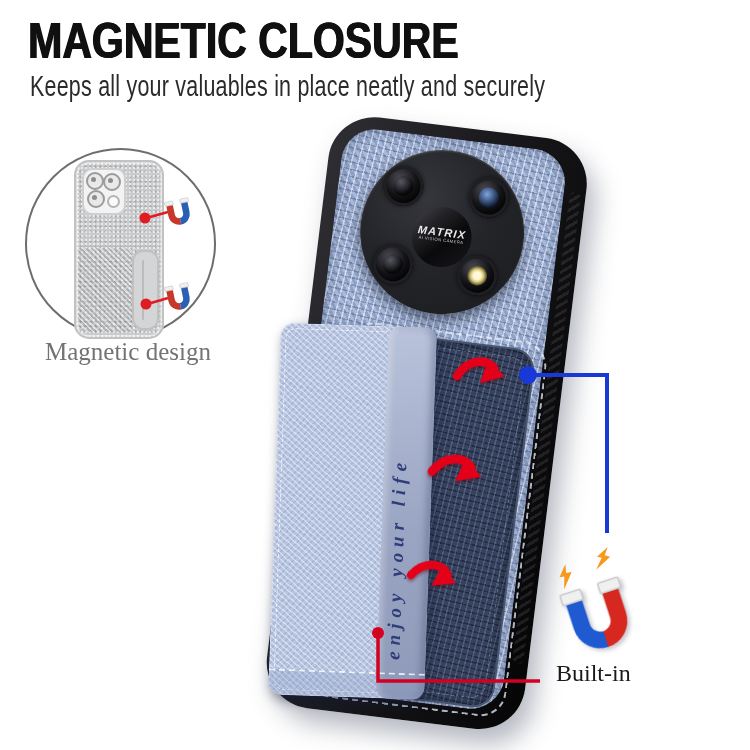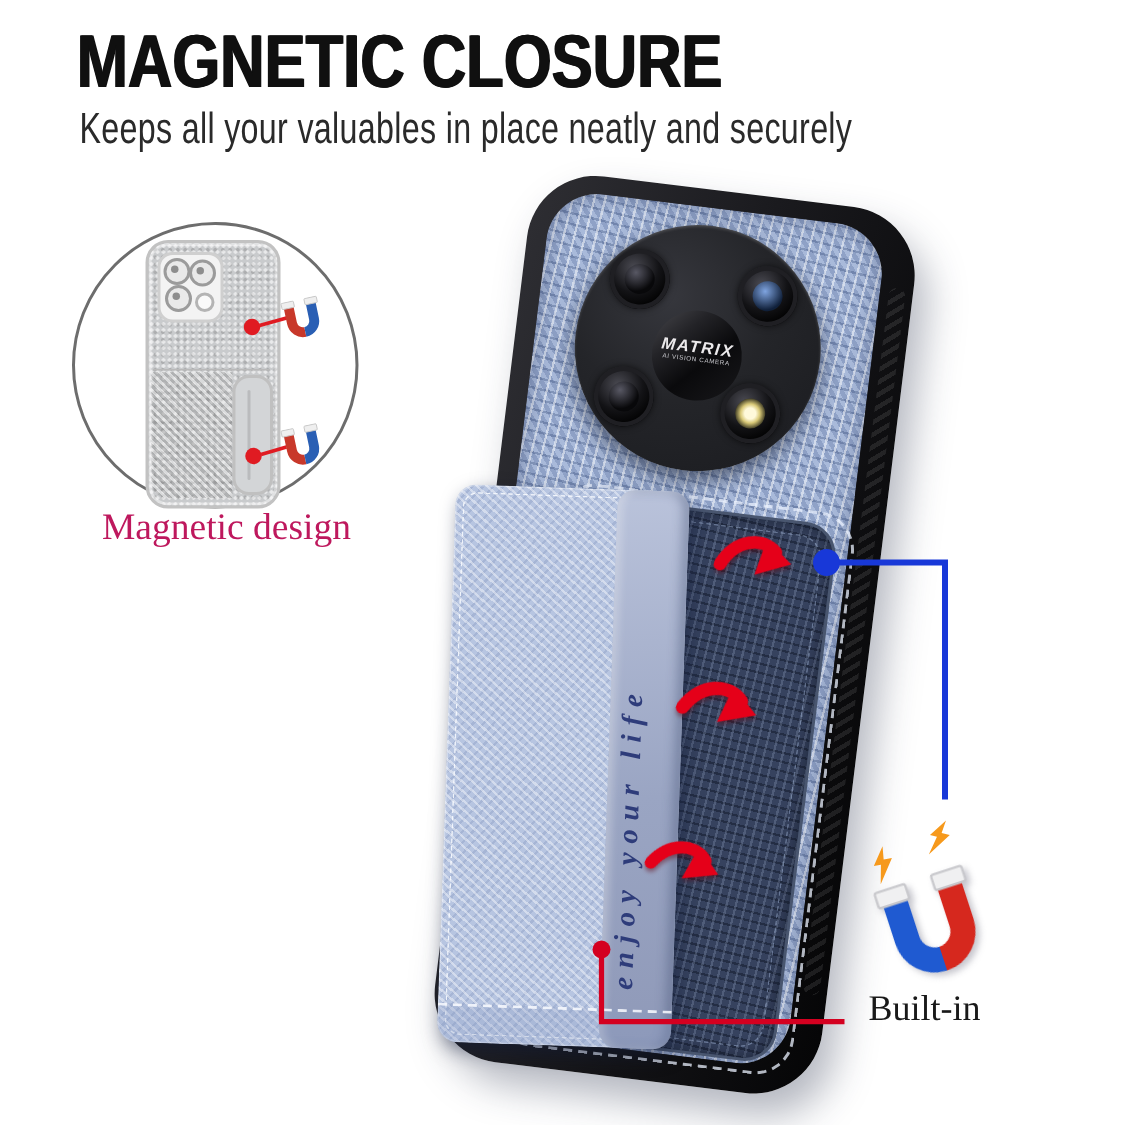--- a/index.html
+++ b/index.html
@@ -1,17 +1,17 @@
 <!DOCTYPE html>
 <html><head>
 <meta charset="utf-8">
 <style>
   html,body{margin:0;padding:0;}
   body{width:750px;height:750px;background:#fff;font-family:"Liberation Sans",sans-serif;position:relative;overflow:hidden;}
-  .stage{position:absolute;inset:0;width:640px;height:750px;overflow:hidden;background:#fff;margin-left:23px;}
+  .stage{position:absolute;inset:0;width:640px;height:750px;overflow:hidden;background:#fff;}
 
   
   .headline{position:absolute;left:28px;top:12px;margin:0;font-size:50px;font-weight:700;color:#101010;
     white-space:nowrap;transform:scaleX(.82);transform-origin:left top;letter-spacing:0;
     text-shadow:.9px 0 #101010,-.5px 0 #101010;}
   .subheadline{position:absolute;left:30px;top:70px;margin:0;font-size:29px;font-weight:400;color:#2a2a2a;
     white-space:nowrap;transform:scaleX(.74);transform-origin:left top;letter-spacing:.3px;}
 
   
   .inset{position:absolute;left:25px;top:148px;width:190px;height:230px;}
@@ -28,21 +28,21 @@
   .mini-slot::after{content:"";position:absolute;left:8px;top:8px;bottom:8px;width:2px;background:rgba(140,140,140,.35);border-radius:2px;}
   .mini-camera{position:absolute;left:6px;top:6px;width:40px;height:43px;background:#f3f3f3;border:2px solid #cfcfcf;border-radius:10px;}
   .mini-lens{position:absolute;width:14px;height:14px;border:2.5px solid #9b9b9b;border-radius:50%;background:#e9e9e9;}
   .mini-lens::after{content:"";position:absolute;left:3px;top:3px;width:5px;height:5px;border-radius:50%;background:#8d8d8d;}
   .mini-lens.tl{left:2px;top:2px;} .mini-lens.tr{left:19px;top:3px;} .mini-lens.bl{left:3px;top:20px;}
   .mini-flash{position:absolute;right:4px;bottom:5px;width:9px;height:9px;border:2px solid #b4b4b4;border-radius:50%;background:#fafafa;}
   .mini-magnet{position:absolute;width:30px;height:30px;}
   .mini-magnet.m1{left:137px;top:49px;transform:rotate(-12deg);}
   .mini-magnet.m2{left:137px;top:134px;transform:rotate(-12deg);}
   .inset-lines{position:absolute;left:0;top:0;width:190px;height:187px;pointer-events:none;}
-  .inset-caption{position:absolute;left:20px;top:190px;margin:0;font-family:"Liberation Serif",serif;font-size:25px;color:#be185d;white-space:nowrap;}
+  .inset-caption{position:absolute;left:20px;top:190px;margin:0;font-family:"Liberation Serif",serif;font-size:25px;color:#737373;white-space:nowrap;}
 
   
   .case{position:absolute;left:334px;top:112px;width:260px;height:595px;border-radius:46px;
     transform:rotate(7deg);transform-origin:top left;z-index:10;
     background:linear-gradient(100deg,#2e2e33 0%,#1a1a1e 45%,#050506 100%);
     box-shadow:10px 14px 26px rgba(40,50,75,.35);}
   .case::after{content:"";position:absolute;top:50px;bottom:70px;right:5px;width:11px;border-radius:8px;
     background:repeating-linear-gradient(-38deg,rgba(255,255,255,.09) 0 3px,transparent 3px 7px);}
   .port-dot{position:absolute;width:4px;height:4px;border-radius:50%;background:#3a3a3e;}
   .port-dot.p1{left:227px;top:517px;} .port-dot.p2{left:226px;top:533px;}

